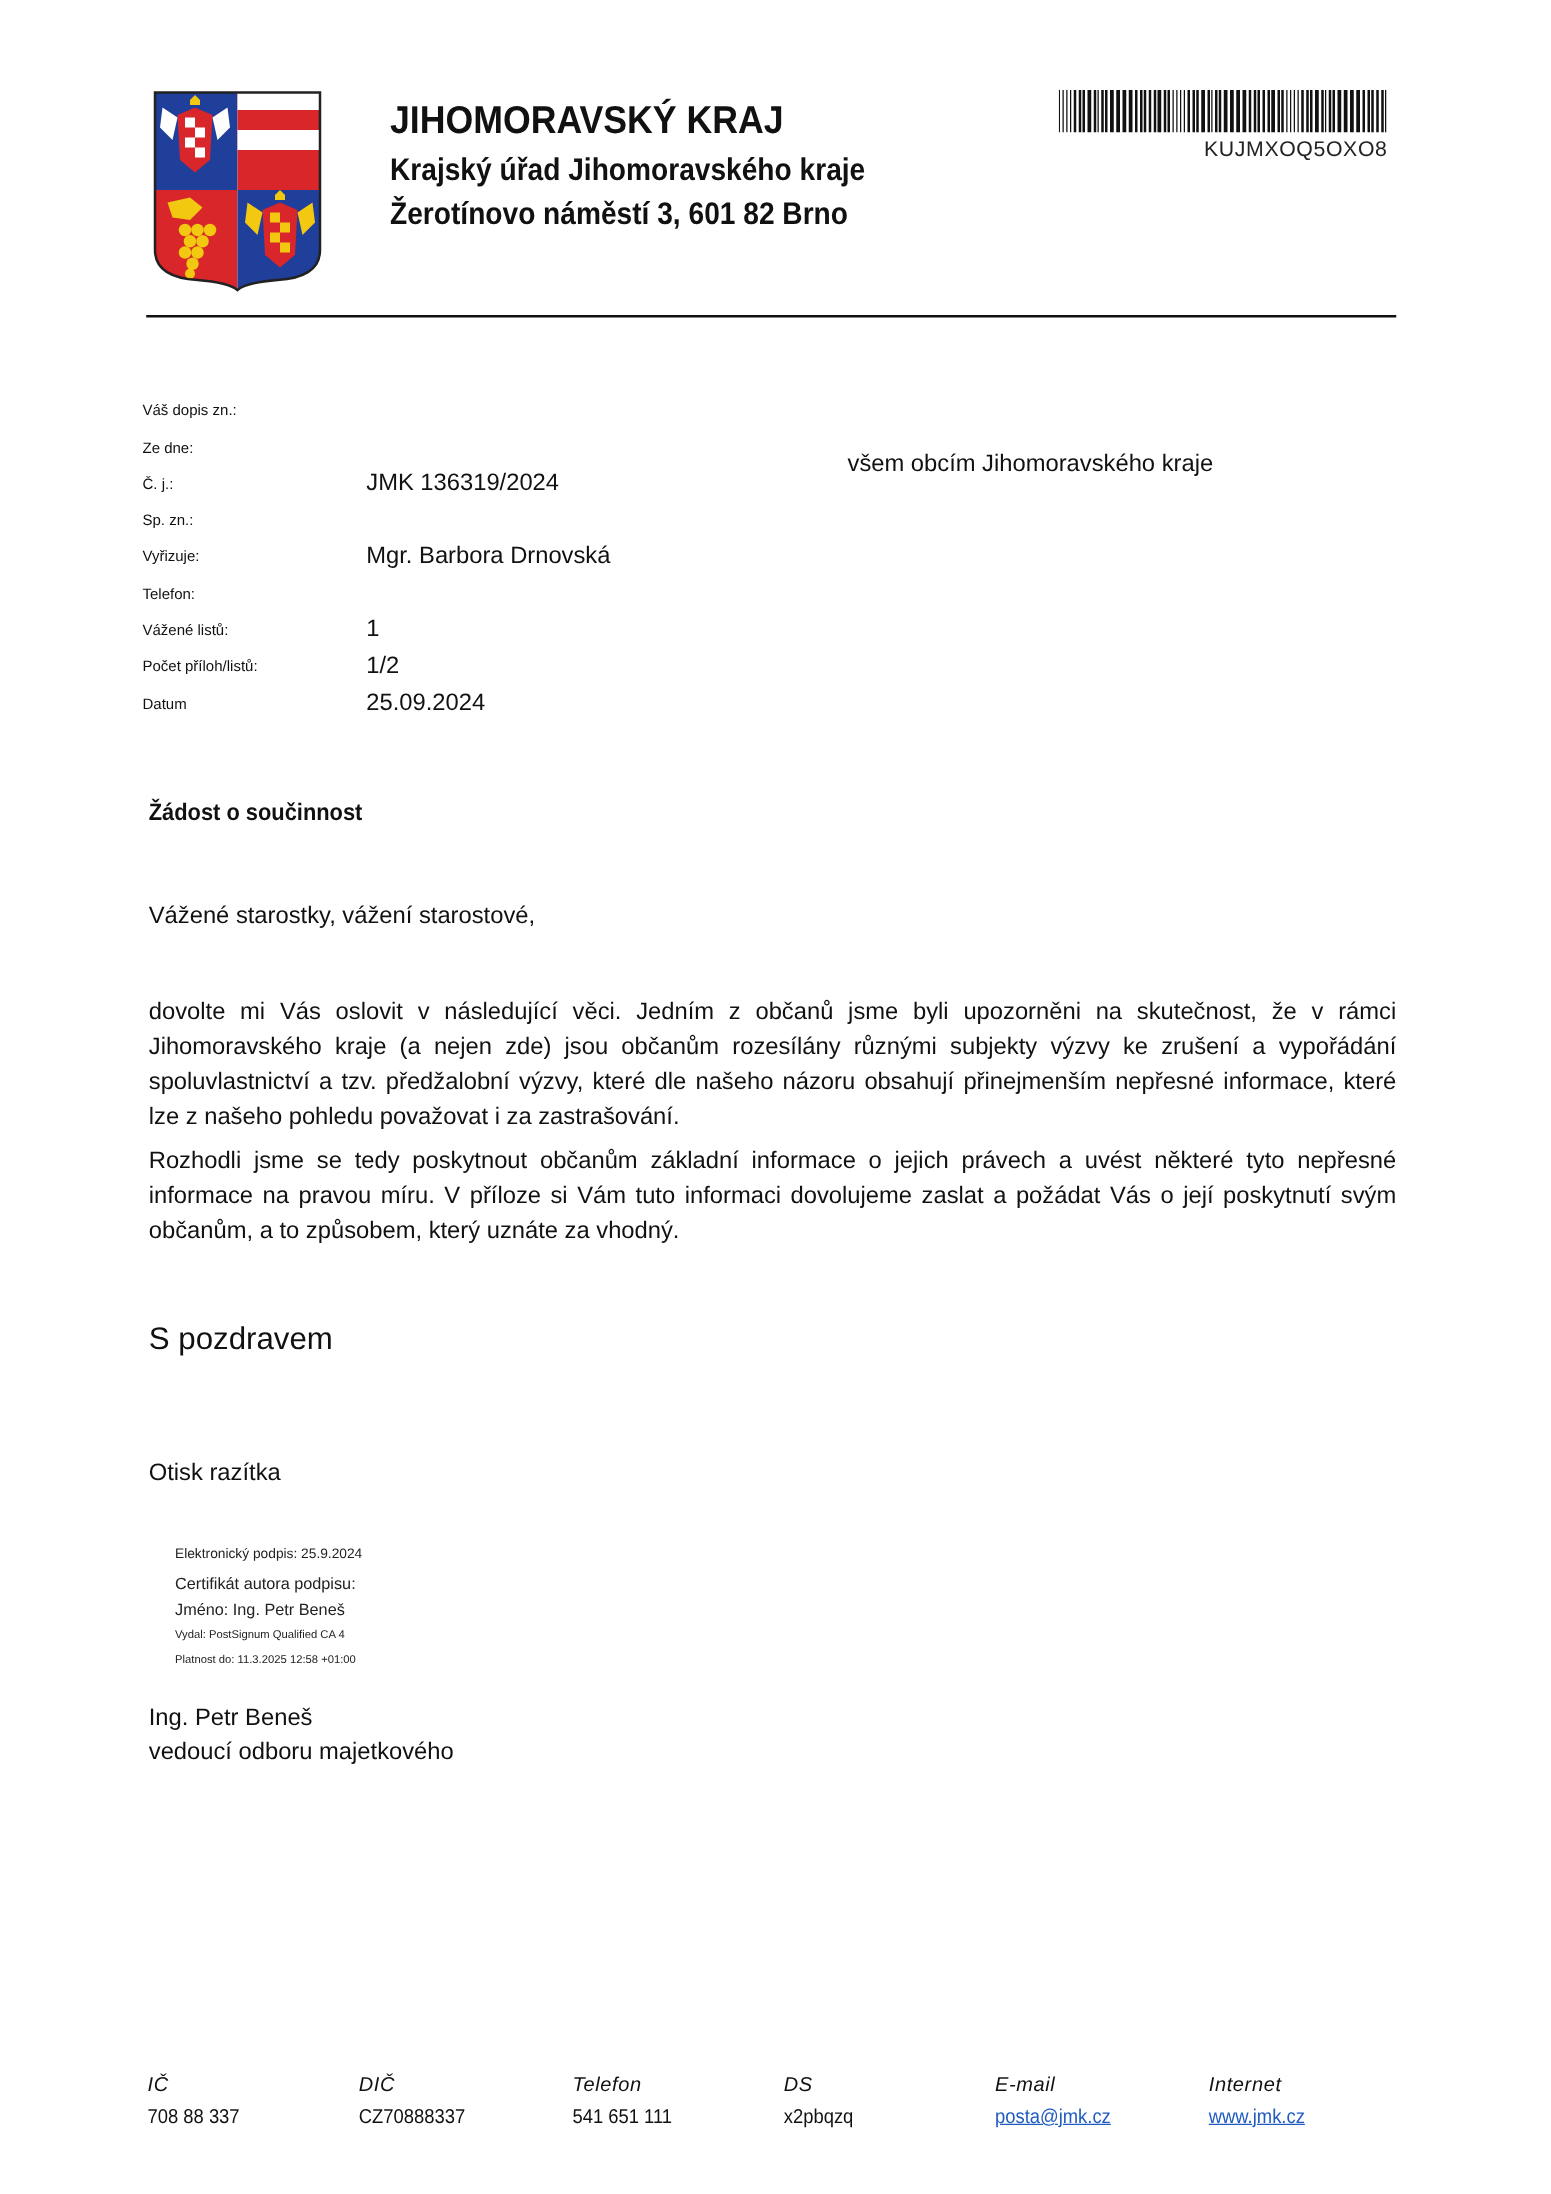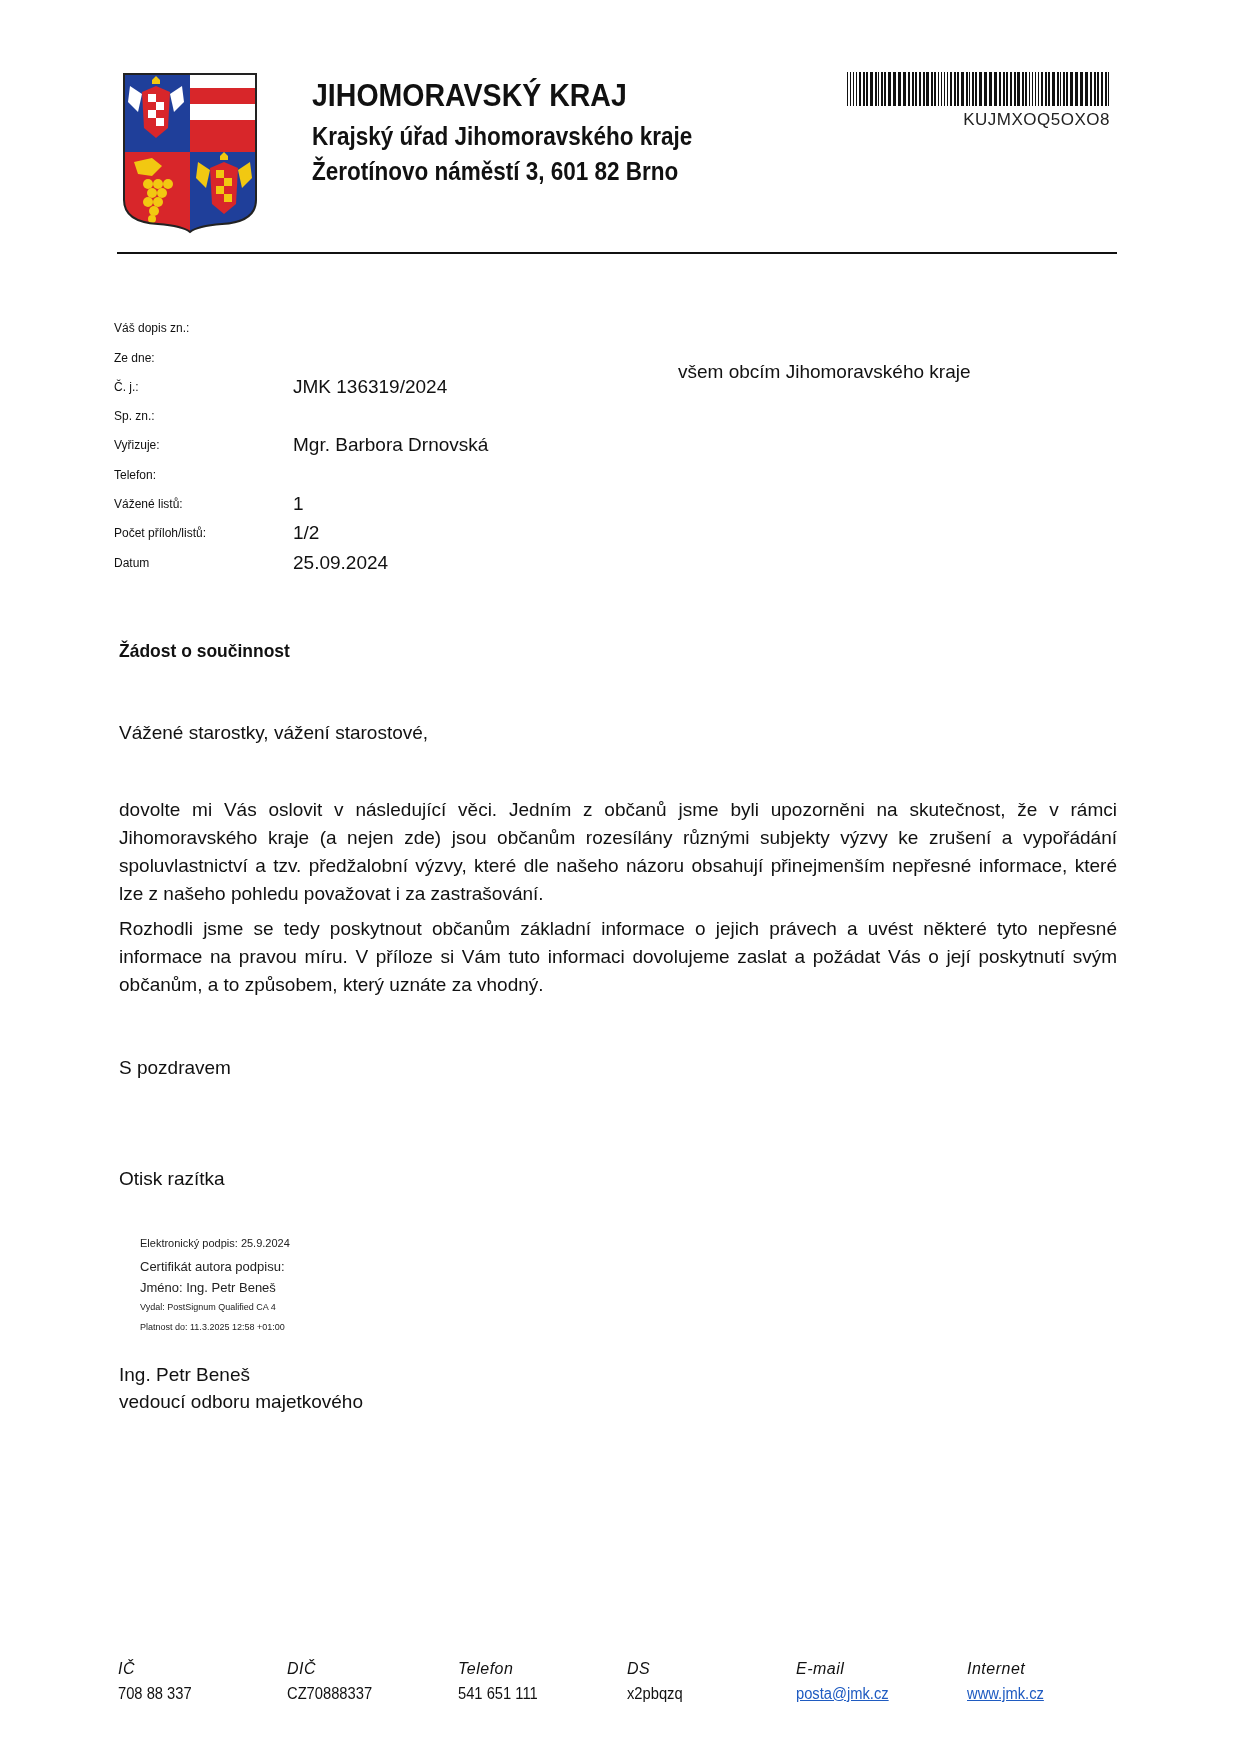--- a/index.html
+++ b/index.html
@@ -20,21 +20,21 @@
   .meta-label { left: 114px; font-size: 12px; color: #111; }
   .meta-value { left: 293px; font-size: 19px; color: #111; }
   .recipient { left: 678px; top: 361px; font-size: 19px; color: #111; }
 
   
   .subject { left: 119px; top: 640px; font-size: 19px; font-weight: bold; transform: scaleX(0.92); transform-origin: left; }
   .greeting { left: 119px; top: 722px; font-size: 19px; }
   .para { left: 119px; width: 998px; font-size: 19px; line-height: 28px; text-align: justify; }
   .para1 { top: 776px; margin-top: 20px; }
   .para2 { top: 915px; }
-  .closing { left: 119px; top: 1057px; font-size: 19px; }
+  .closing { left: 119px; top: 1057px; font-size: 25px; }
   .stamp { left: 119px; top: 1168px; font-size: 19px; }
 
   
   .sig { left: 140px; font-family: Liberation Sans, sans-serif; color: #222; }
   .sig1 { top: 1237px; font-size: 11px; }
   .sig2 { top: 1259px; font-size: 13px; }
   .sig3 { top: 1280px; font-size: 13px; }
   .sig4 { top: 1302px; font-size: 9px; }
   .sig5 { top: 1322px; font-size: 9px; }
   .signer-name { left: 119px; top: 1364px; font-size: 19px; }

